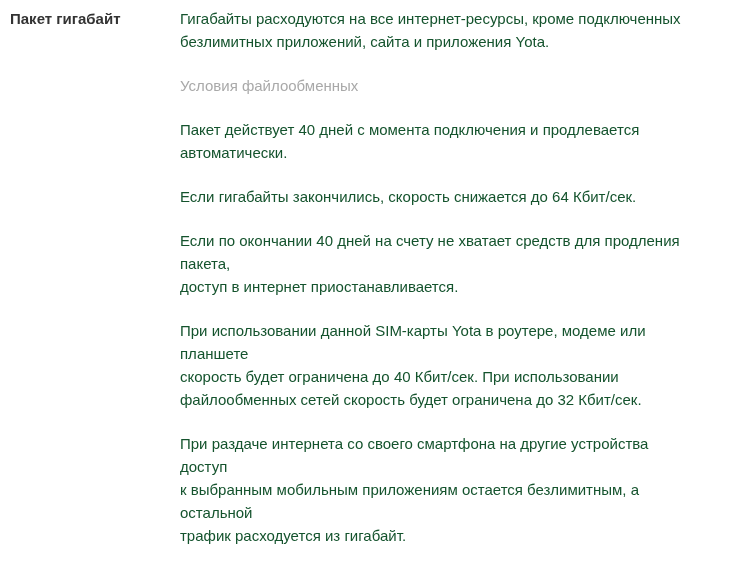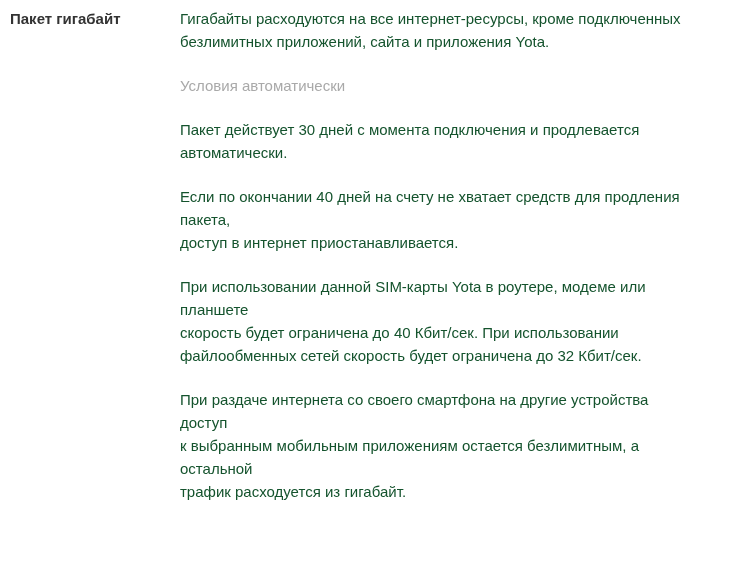--- a/index.html
+++ b/index.html
@@ -53,25 +53,26 @@
 <div class="page">
   <div class="spec-row">
 
     <div class="label-col">Пакет гигабайт</div>
 
     <div class="content-col">
       <p class="para">Гигабайты расходуются на все интернет-ресурсы, кроме подключенных
 безлимитных приложений, сайта и приложения Yota.</p>
 
 
-      <p class="para muted">Условия автоматически</p>
+      <p class="para muted">Условия файлообменных</p>
 
-      <p class="para">Пакет действует 30 дней с момента подключения и продлевается
+      <p class="para">Пакет действует 40 дней с момента подключения и продлевается
 автоматически.</p>
 
+      <p class="para">Если гигабайты закончились, скорость снижается до 64 Кбит/сек.</p>
 
       <p class="para">Если по окончании 40 дней на счету не хватает средств для продления пакета,
 доступ в интернет приостанавливается.</p>
 
       <p class="para">При использовании данной SIM-карты Yota в роутере, модеме или планшете
 скорость будет ограничена до 40 Кбит/сек. При использовании
 файлообменных сетей скорость будет ограничена до 32 Кбит/сек.</p>
 
       <p class="para">При раздаче интернета со своего смартфона на другие устройства доступ
 к выбранным мобильным приложениям остается безлимитным, а остальной

